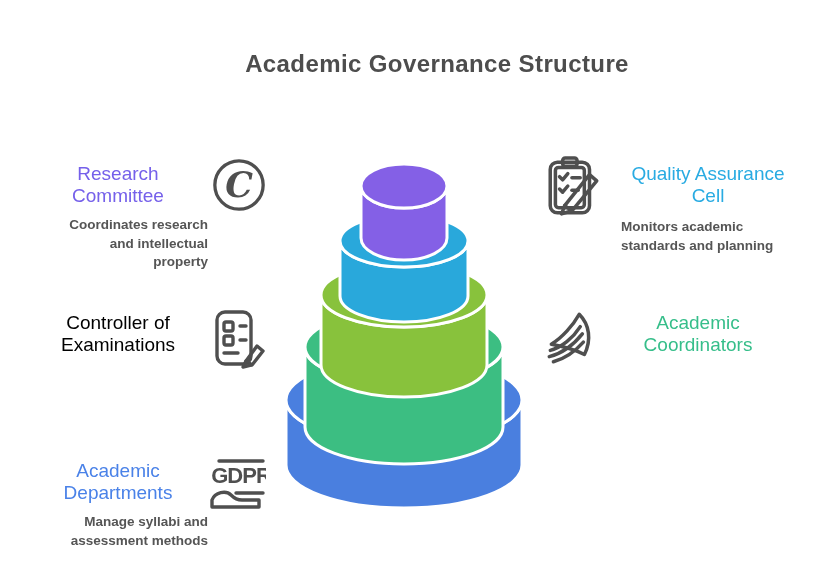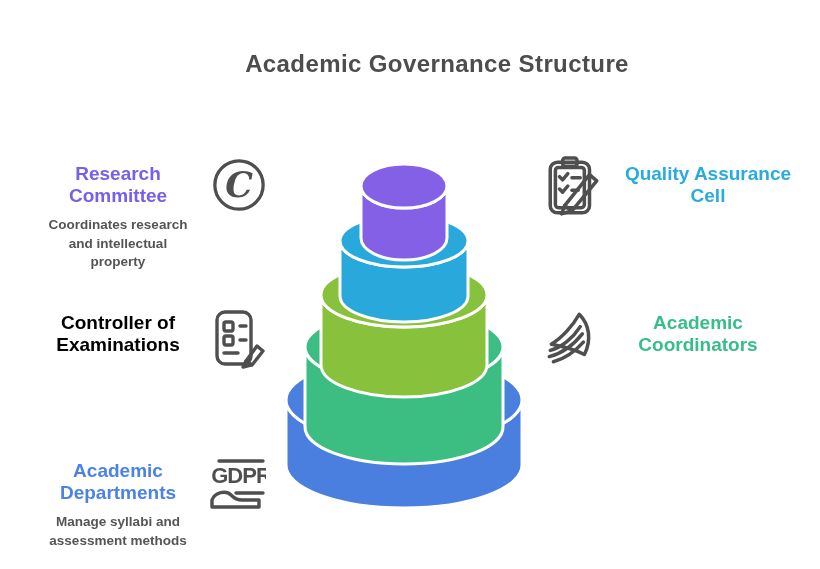--- a/index.html
+++ b/index.html
@@ -6,28 +6,28 @@
   .stage{
     position:relative;width:820px;height:569px;background:#fff;overflow:hidden;
     font-family:"Liberation Sans",sans-serif;
   }
   .title{
     position:absolute;left:0;top:50px;width:810px;text-align:center;
     font-size:24px;font-weight:bold;letter-spacing:.4px;color:#4D4D4D;padding-left:32px;
   }
   .item{position:absolute;}
   .item .heading{
-    font-size:19px;font-weight:bold;line-height:22px;
+    font-size:19px;font-weight:normal;line-height:22px;
     white-space:pre-line;text-align:center;
   }
   .item .desc{
     margin-top:11px;font-size:13.5px;font-weight:bold;line-height:18.5px;
     color:#555555;white-space:pre-line;
   }
-  .item.left .desc{text-align:center;margin-top:9px;}
+  .item.left .desc{text-align:right;margin-top:9px;}
   .item.right .desc{text-align:left;margin-left:5px;}
   .pos-l1{left:28px;top:163px;width:180px;}
   .pos-l2{left:28px;top:312px;width:180px;}
   .pos-l3{left:28px;top:460px;width:180px;}
   .pos-r1{left:616px;top:163px;width:184px;}
   .pos-r2{left:606px;top:312px;width:184px;}
   .icon{position:absolute;color:#4F4F4F;}
   .icon svg{width:100%;height:100%;display:block;}
   .icon-l1{left:210px;top:156px;width:58px;height:58px;}
   .icon-l2{left:207px;top:308px;width:62px;height:62px;}
@@ -79,20 +79,22 @@
   <div class="icon icon-l1">
     <svg viewBox="0 0 60 60">
       <circle class="ic" cx="30" cy="30" r="25" stroke-width="4"></circle>
       <text class="ic-txt" x="30" y="42" text-anchor="middle" font-size="36" font-style="italic" font-family="DejaVu Serif, serif">C</text>
     </svg>
   </div>
 
   <div class="item right pos-r1">
     <div class="heading" style="color: rgb(41, 171, 226);">Quality Assurance
 Cell</div>
+    <div class="desc">Monitors academic
+standards and planning</div>
   </div>
   <div class="icon icon-r1">
     <svg viewBox="0 0 60 60">
       <rect class="ic" x="7" y="7" width="38" height="49" rx="7"></rect>
       <rect class="ic" x="12" y="12" width="28" height="39" rx="3" stroke-width="2.4"></rect>
       <rect class="ic" x="19" y="3" width="14" height="8" rx="2.5"></rect>
       <path class="ic" d="M16 21 l3 3 l5 -6" stroke-width="2.6"></path>
       <path class="ic" d="M16 33 l3 3 l5 -6" stroke-width="2.6"></path>
       <line class="ic" x1="28" y1="22" x2="36" y2="22" stroke-width="2.6"></line>
       <line class="ic" x1="28" y1="34" x2="34" y2="34" stroke-width="2.6"></line>

